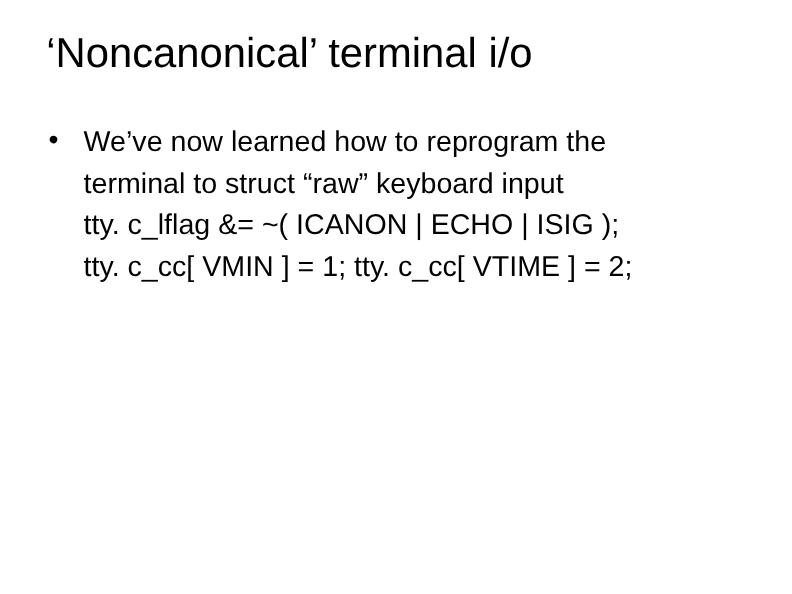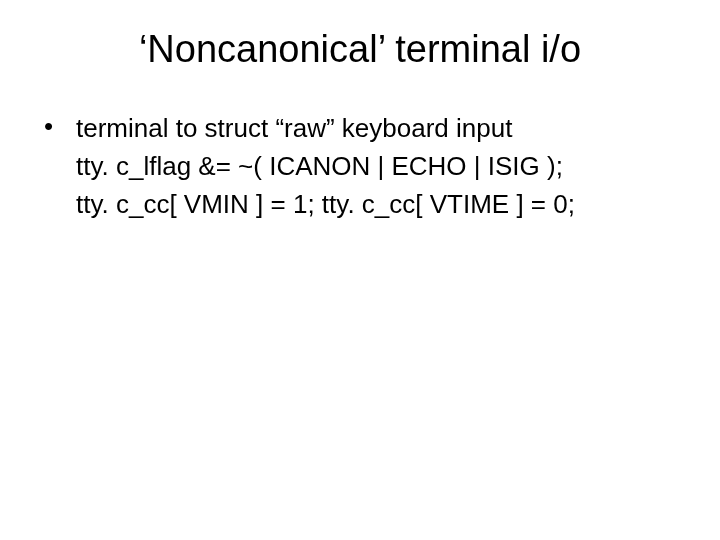--- a/index.html
+++ b/index.html
@@ -12,21 +12,21 @@
     color: #000000;
   }
   .slide {
     width: 720px;
     height: 540px;
     box-sizing: border-box;
     padding: 28px 42px 30px 42px;
   }
   .title {
     font-size: 38px;
-    text-align: center;
+    text-align: left;
     margin: 0 0 38px 0;
     font-weight: normal;
   }
   .bullet-row {
     display: flex;
     align-items: flex-start;
   }
   .dot {
     font-size: 26px;
     line-height: 34px;
@@ -45,18 +45,19 @@
 </style>
 </head>
 <body>
 
 <div class="slide">
   <h1 class="title">‘Noncanonical’ terminal i/o</h1>
 
   <div class="bullet-row">
     <div class="dot">•</div>
     <div class="body">
+      <div>We’ve now learned how to reprogram the</div>
       <div>terminal to struct “raw” keyboard input</div>
       <div>tty. c_lflag &amp;= ~( ICANON | ECHO | ISIG );</div>
-      <div>tty. c_cc[ VMIN ] = 1; tty. c_cc[ VTIME ] = 0;</div>
+      <div>tty. c_cc[ VMIN ] = 1; tty. c_cc[ VTIME ] = 2;</div>
     </div>
   </div>
 </div>
 
 </body></html>

